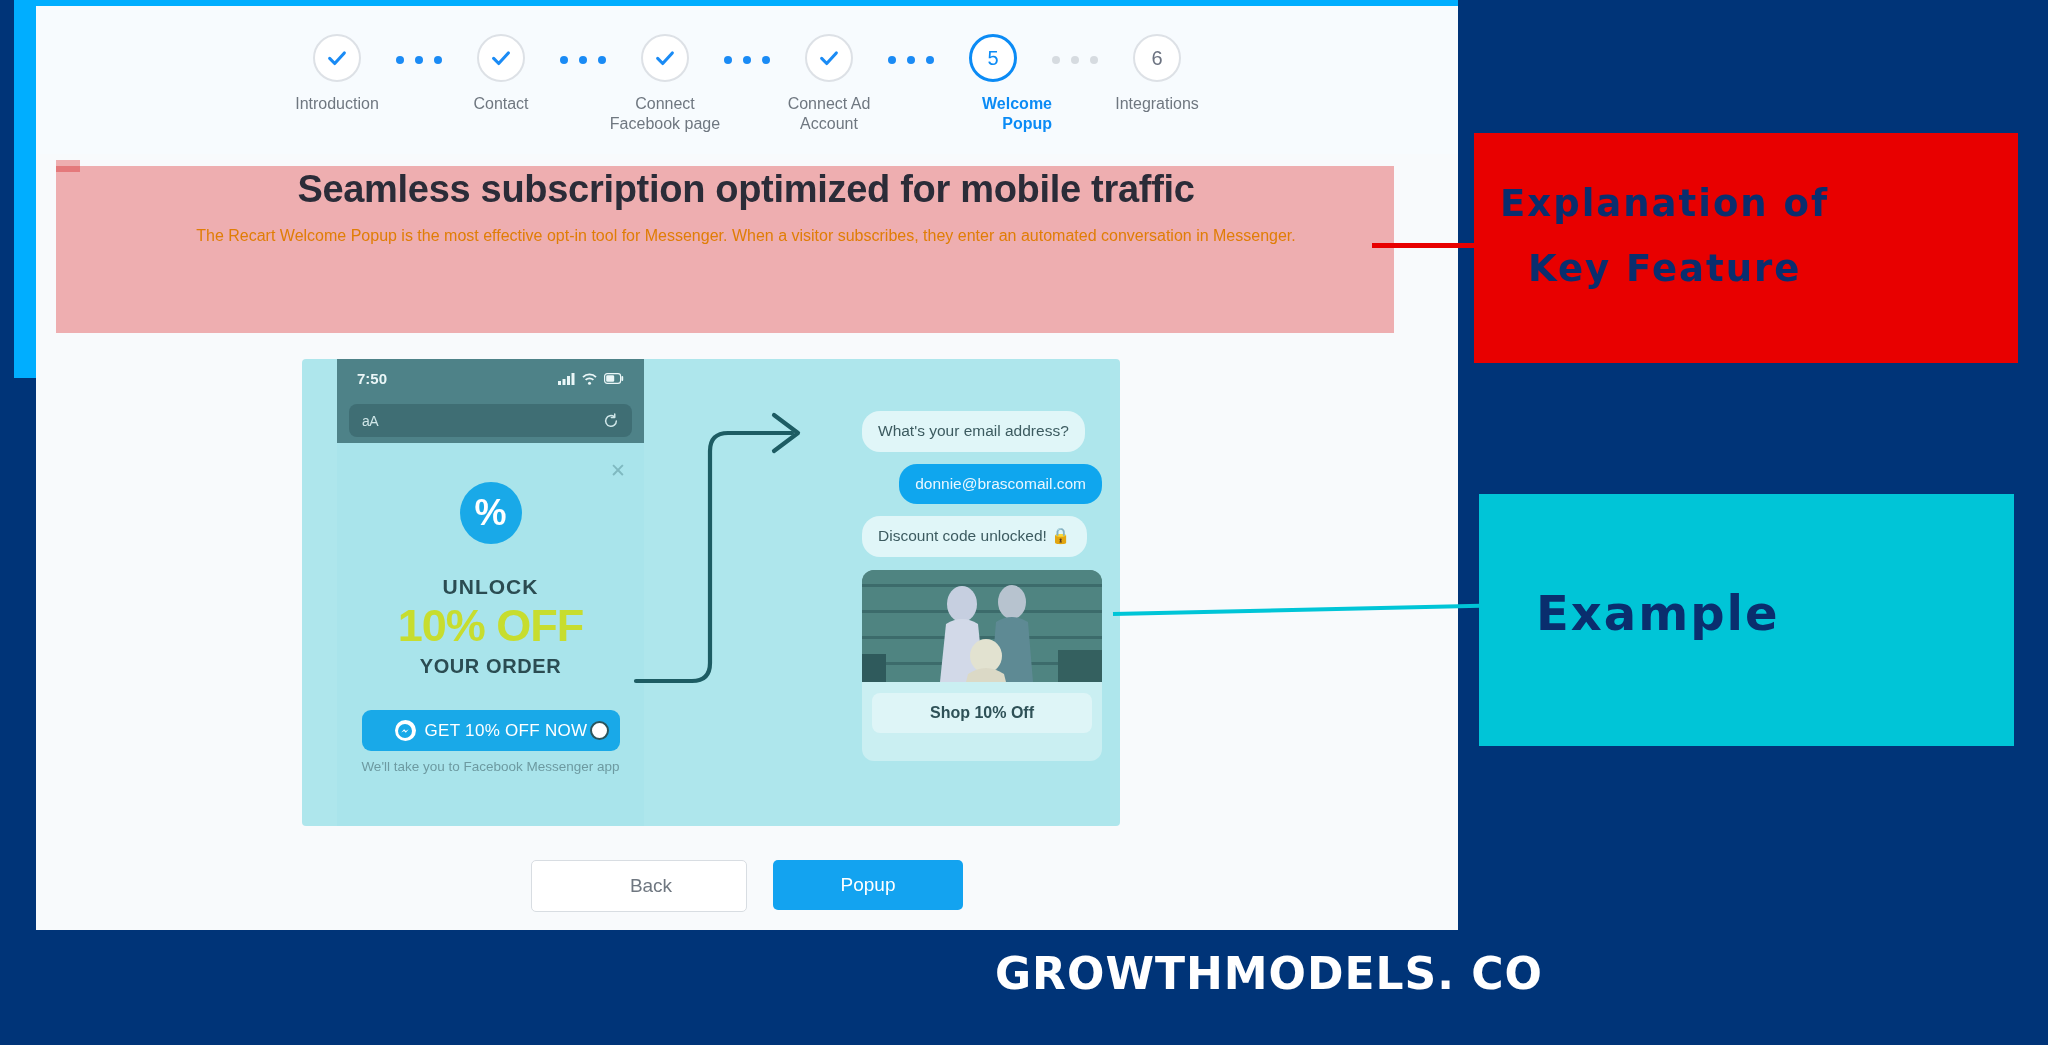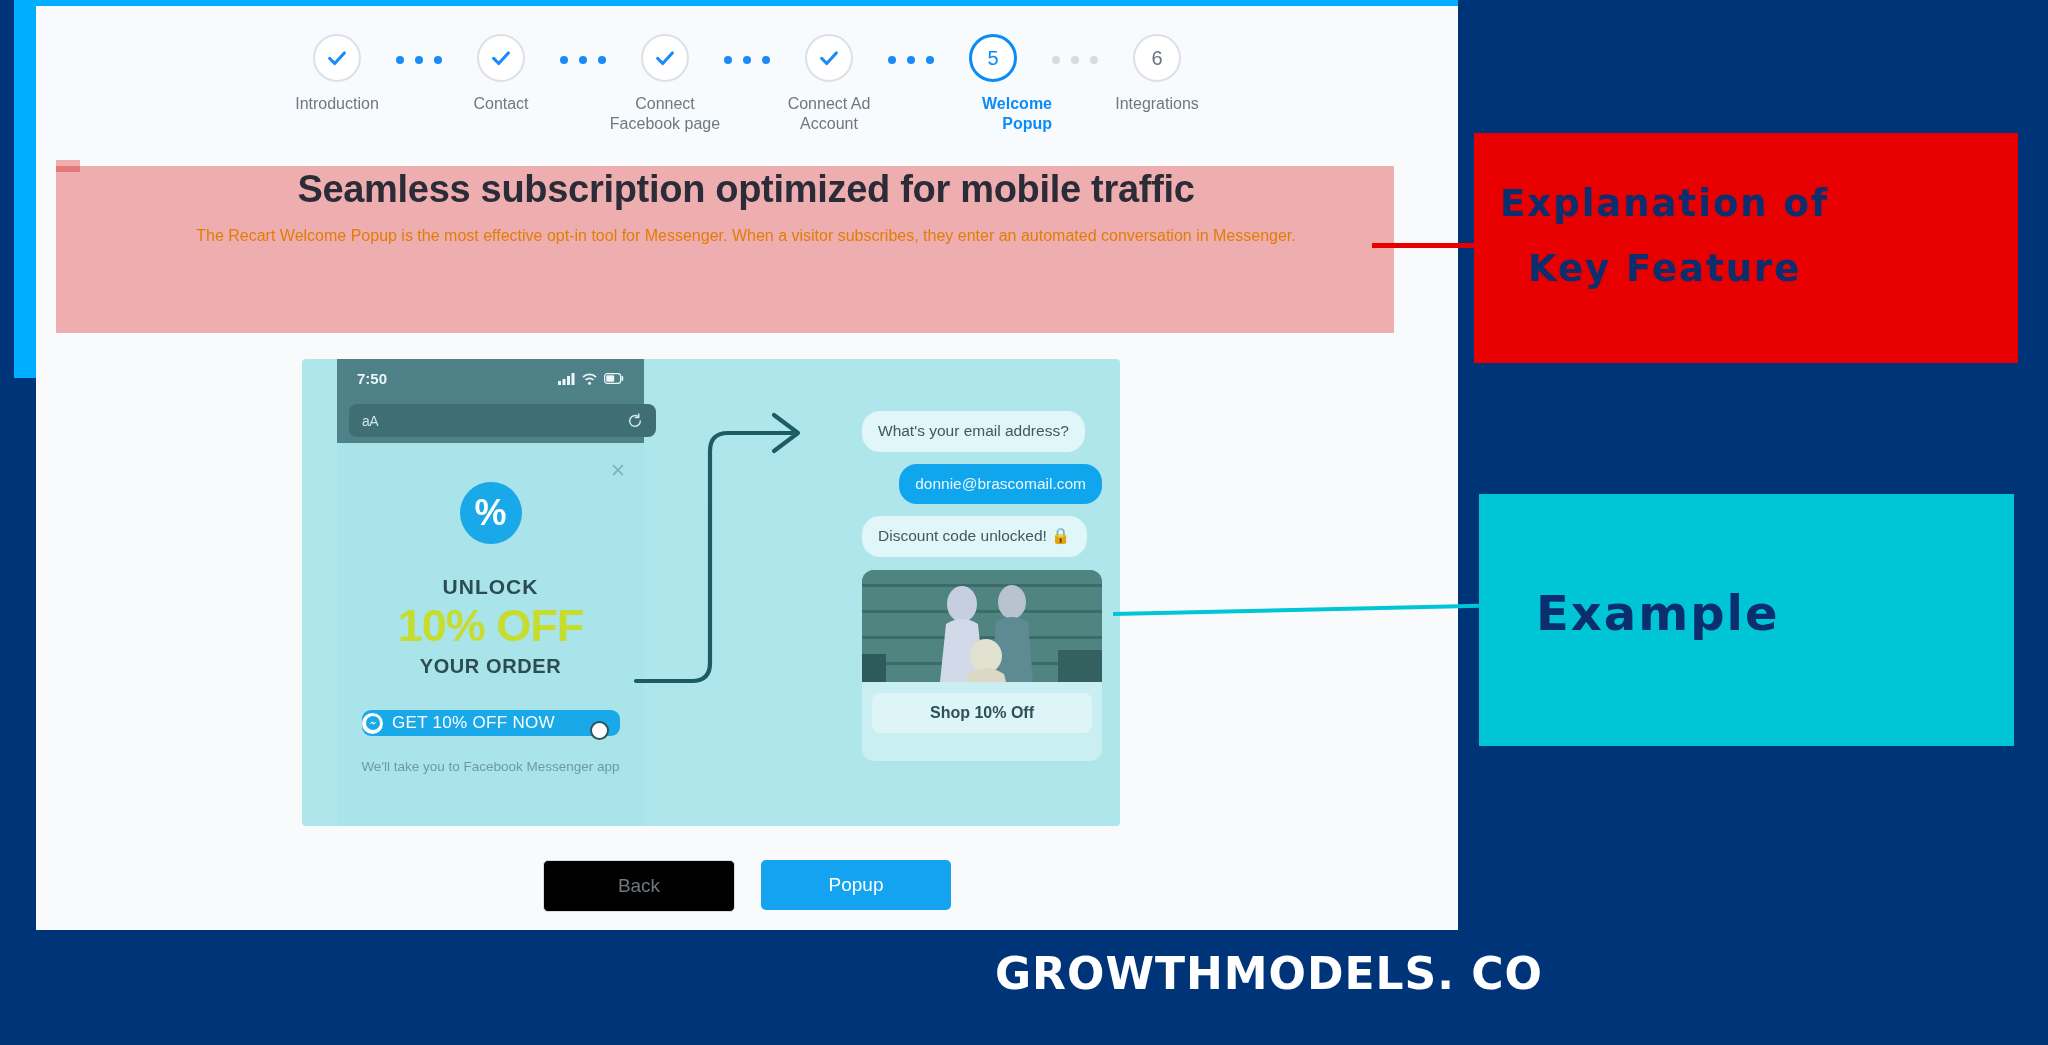--- a/index.html
+++ b/index.html
@@ -39,48 +39,48 @@
   #pink-highlight{position:absolute;left:56px;top:166px;width:1338px;height:167px;background:rgba(232,72,72,0.42);mix-blend-mode:multiply;pointer-events:none;}
   #pink-nub{position:absolute;left:56px;top:160px;width:24px;height:12px;background:rgba(232,72,72,0.42);mix-blend-mode:multiply;}
 
   
   #illus{position:absolute;left:302px;top:359px;width:818px;height:467px;background:#AEE6EC;border-radius:4px;overflow:hidden;}
   #phone{position:absolute;left:35px;top:0px;width:307px;height:467px;background:#A9E4EB;}
   #phone-status{position:absolute;left:0;top:0;width:307px;height:39px;background:#4E8288;display:flex;align-items:center;justify-content:space-between;padding:0 20px;box-sizing:border-box;}
   #phone-time{color:#EAF6F7;font-size:15px;font-weight:bold;}
   .status-icons{display:flex;align-items:center;gap:7px;}
   #phone-urlbar-wrap{position:absolute;left:0;top:39px;width:307px;height:45px;background:#4E8288;}
-  #phone-urlbar{position:absolute;left:12px;top:6px;width:307px;height:33px;background:#3F6E74;border-radius:8px;display:flex;align-items:center;justify-content:space-between;padding:0 13px;box-sizing:border-box;}
+  #phone-urlbar{position:absolute;left:12px;top:6px;width:283px;height:33px;background:#3F6E74;border-radius:8px;display:flex;align-items:center;justify-content:space-between;padding:0 13px;box-sizing:border-box;}
   #aa-label{color:#CFE6E8;font-size:14px;letter-spacing:-0.5px;}
   #close-x{position:absolute;right:18px;top:100px;color:#7FB9C0;font-size:19px;}
   #pct-badge{position:absolute;left:50%;top:123px;transform:translateX(-50%);width:62px;height:62px;border-radius:50%;background:#19A9E8;display:flex;align-items:center;justify-content:center;}
   #pct-badge span{color:#fff;font-size:36px;font-weight:bold;line-height:1;}
   #unlock{position:absolute;left:0;top:216px;width:307px;text-align:center;color:#2B4C52;font-size:21px;font-weight:bold;letter-spacing:1px;}
   #offer{position:absolute;left:0;top:243px;width:307px;text-align:center;color:#C7DD2E;font-size:45px;font-weight:bold;letter-spacing:-1px;line-height:1.05;}
   #yourorder{position:absolute;left:0;top:296px;width:307px;text-align:center;color:#2B4C52;font-size:20px;font-weight:bold;letter-spacing:0.6px;}
-  #cta-btn{position:absolute;left:25px;top:351px;width:258px;height:26px;background:#19A9E8;border-radius:9px;display:flex;align-items:center;gap:9px;}
+  #cta-btn{position:absolute;left:25px;top:351px;width:258px;height:41px;background:#19A9E8;border-radius:9px;display:flex;align-items:center;justify-content:center;gap:9px;}
   #cta-btn .cta-text{color:#fff;font-size:17px;letter-spacing:0.3px;}
   #msgr-dot{width:21px;height:21px;border-radius:50%;background:#fff;display:flex;align-items:center;justify-content:center;}
   #cta-cursor{position:absolute;right:11px;top:11px;width:19px;height:19px;border-radius:50%;background:#fff;border:2px solid #2B555C;box-sizing:border-box;}
   #cta-sub{position:absolute;left:0;top:400px;width:307px;text-align:center;color:#6D9AA1;font-size:13.5px;}
 
   #arrow-svg{position:absolute;left:330px;top:50px;width:220px;height:300px;}
 
   #chat{position:absolute;left:560px;top:52px;width:240px;}
   .bubble{font-size:15.5px;line-height:1.2;border-radius:18px;padding:11px 16px;display:inline-block;}
   .bubble.in{background:rgba(255,255,255,0.62);color:#3C5B60;}
   .bubble.out{background:#0FA6EE;color:#EAF7FF;border-radius:18px;}
   .row-right{text-align:right;margin-top:12px;}
   #prod-card{margin-top:13px;width:240px;background:rgba(255,255,255,0.35);border-radius:12px;padding:0 0 28px 0;overflow:hidden;}
   #prod-img{width:240px;height:112px;background:#5C8D8A;position:relative;overflow:hidden;}
   #shop-btn{margin:11px 10px 0;height:40px;background:rgba(255,255,255,0.38);border-radius:8px;display:flex;align-items:center;justify-content:center;color:#2E5157;font-size:16px;font-weight:bold;}
 
   
   #btn-row{position:absolute;left:36px;top:860px;width:1422px;display:flex;justify-content:center;gap:26px;}
-  #back-btn{width:190px;height:50px;border:1px solid #D8DDE2;border-radius:5px;background:#000000;color:#6F7780;font-size:19px;display:flex;align-items:center;justify-content:center;}
+  #back-btn{width:190px;height:50px;border:1px solid #D8DDE2;border-radius:5px;background:#ffffff;color:#6F7780;font-size:19px;display:flex;align-items:center;justify-content:center;padding-left:24px;}
   #next-btn{width:190px;height:50px;border-radius:5px;background:#13A3F0;color:#fff;font-size:19px;display:flex;align-items:center;justify-content:center;}
 
   
   #anno-red{position:absolute;left:1474px;top:133px;width:544px;height:230px;background:#E80000;}
   #anno-teal{position:absolute;left:1479px;top:494px;width:535px;height:252px;background:#00C5D7;}
   .hand{font-family:"DejaVu Sans", sans-serif;color:#0A2E6E;font-weight:bold;letter-spacing:2px;}
   #anno-red-l1{position:absolute;left:1500px;top:182px;font-size:37px;}
   #anno-red-l2{position:absolute;left:1528px;top:247px;font-size:37px;}
   #anno-teal-l1{position:absolute;left:1536px;top:585px;font-size:48px;}
   #line-red{position:absolute;left:1372px;top:243px;width:122px;height:5px;background:#E80000;}

